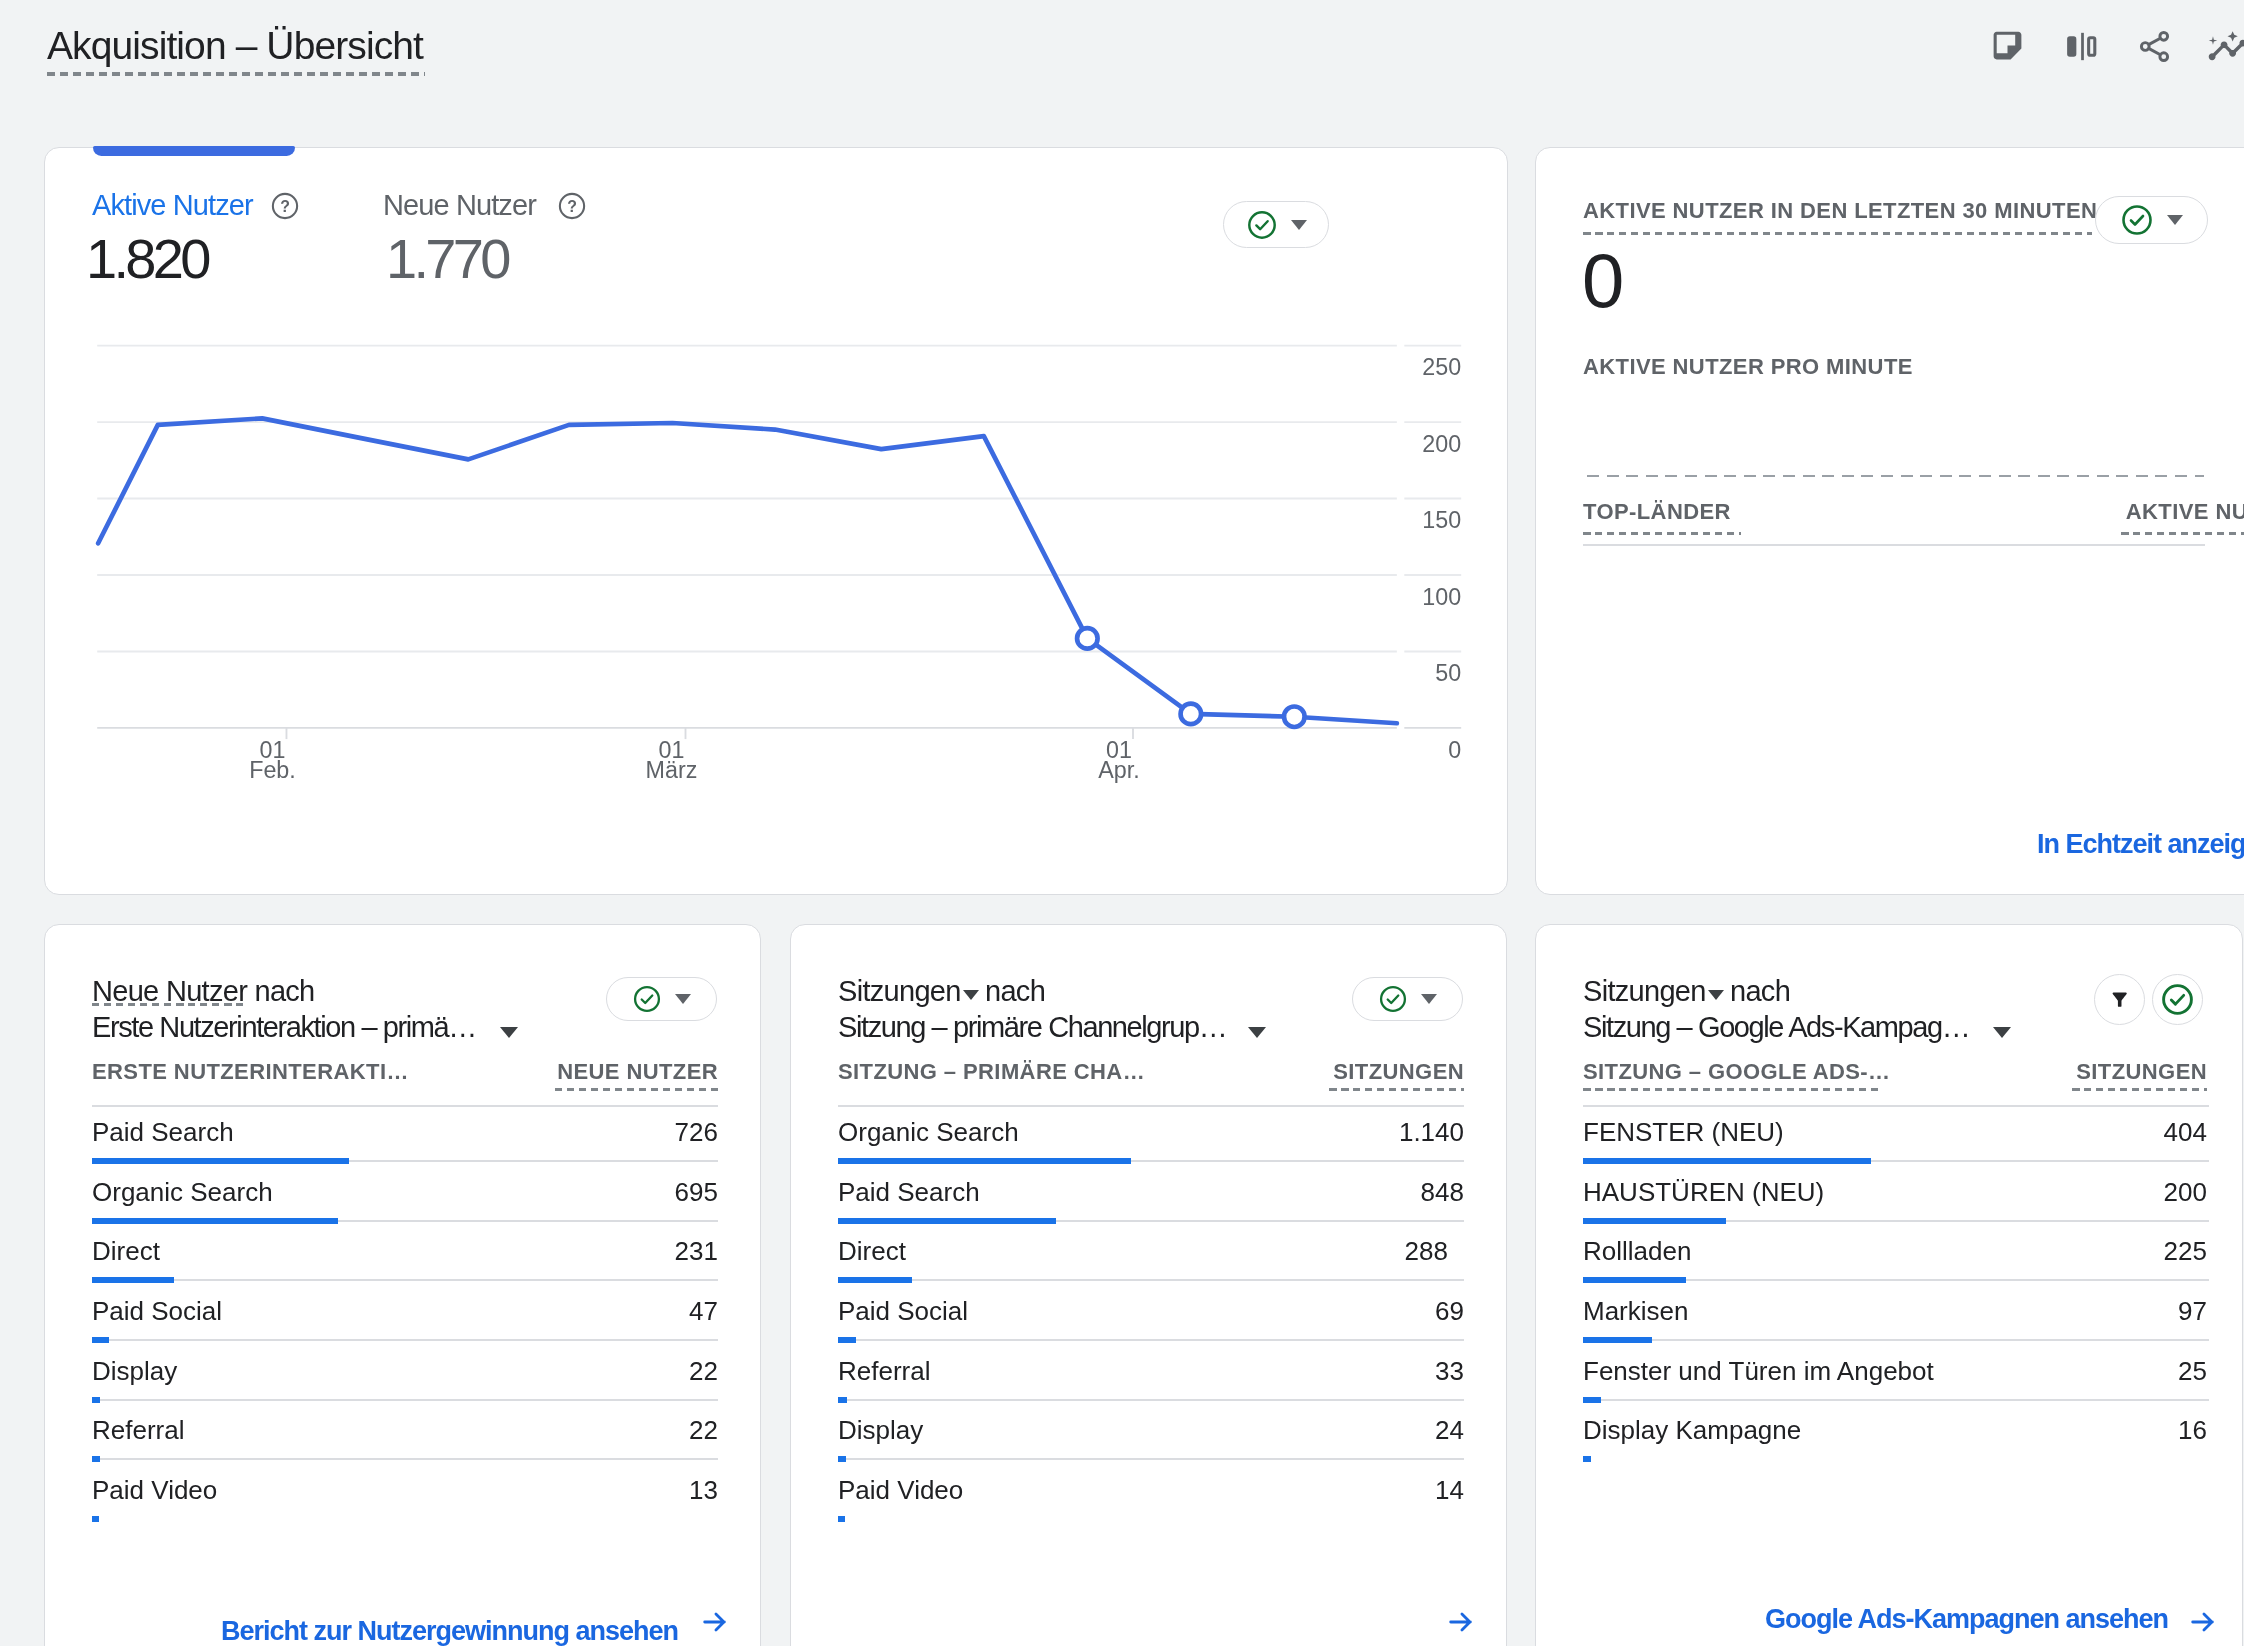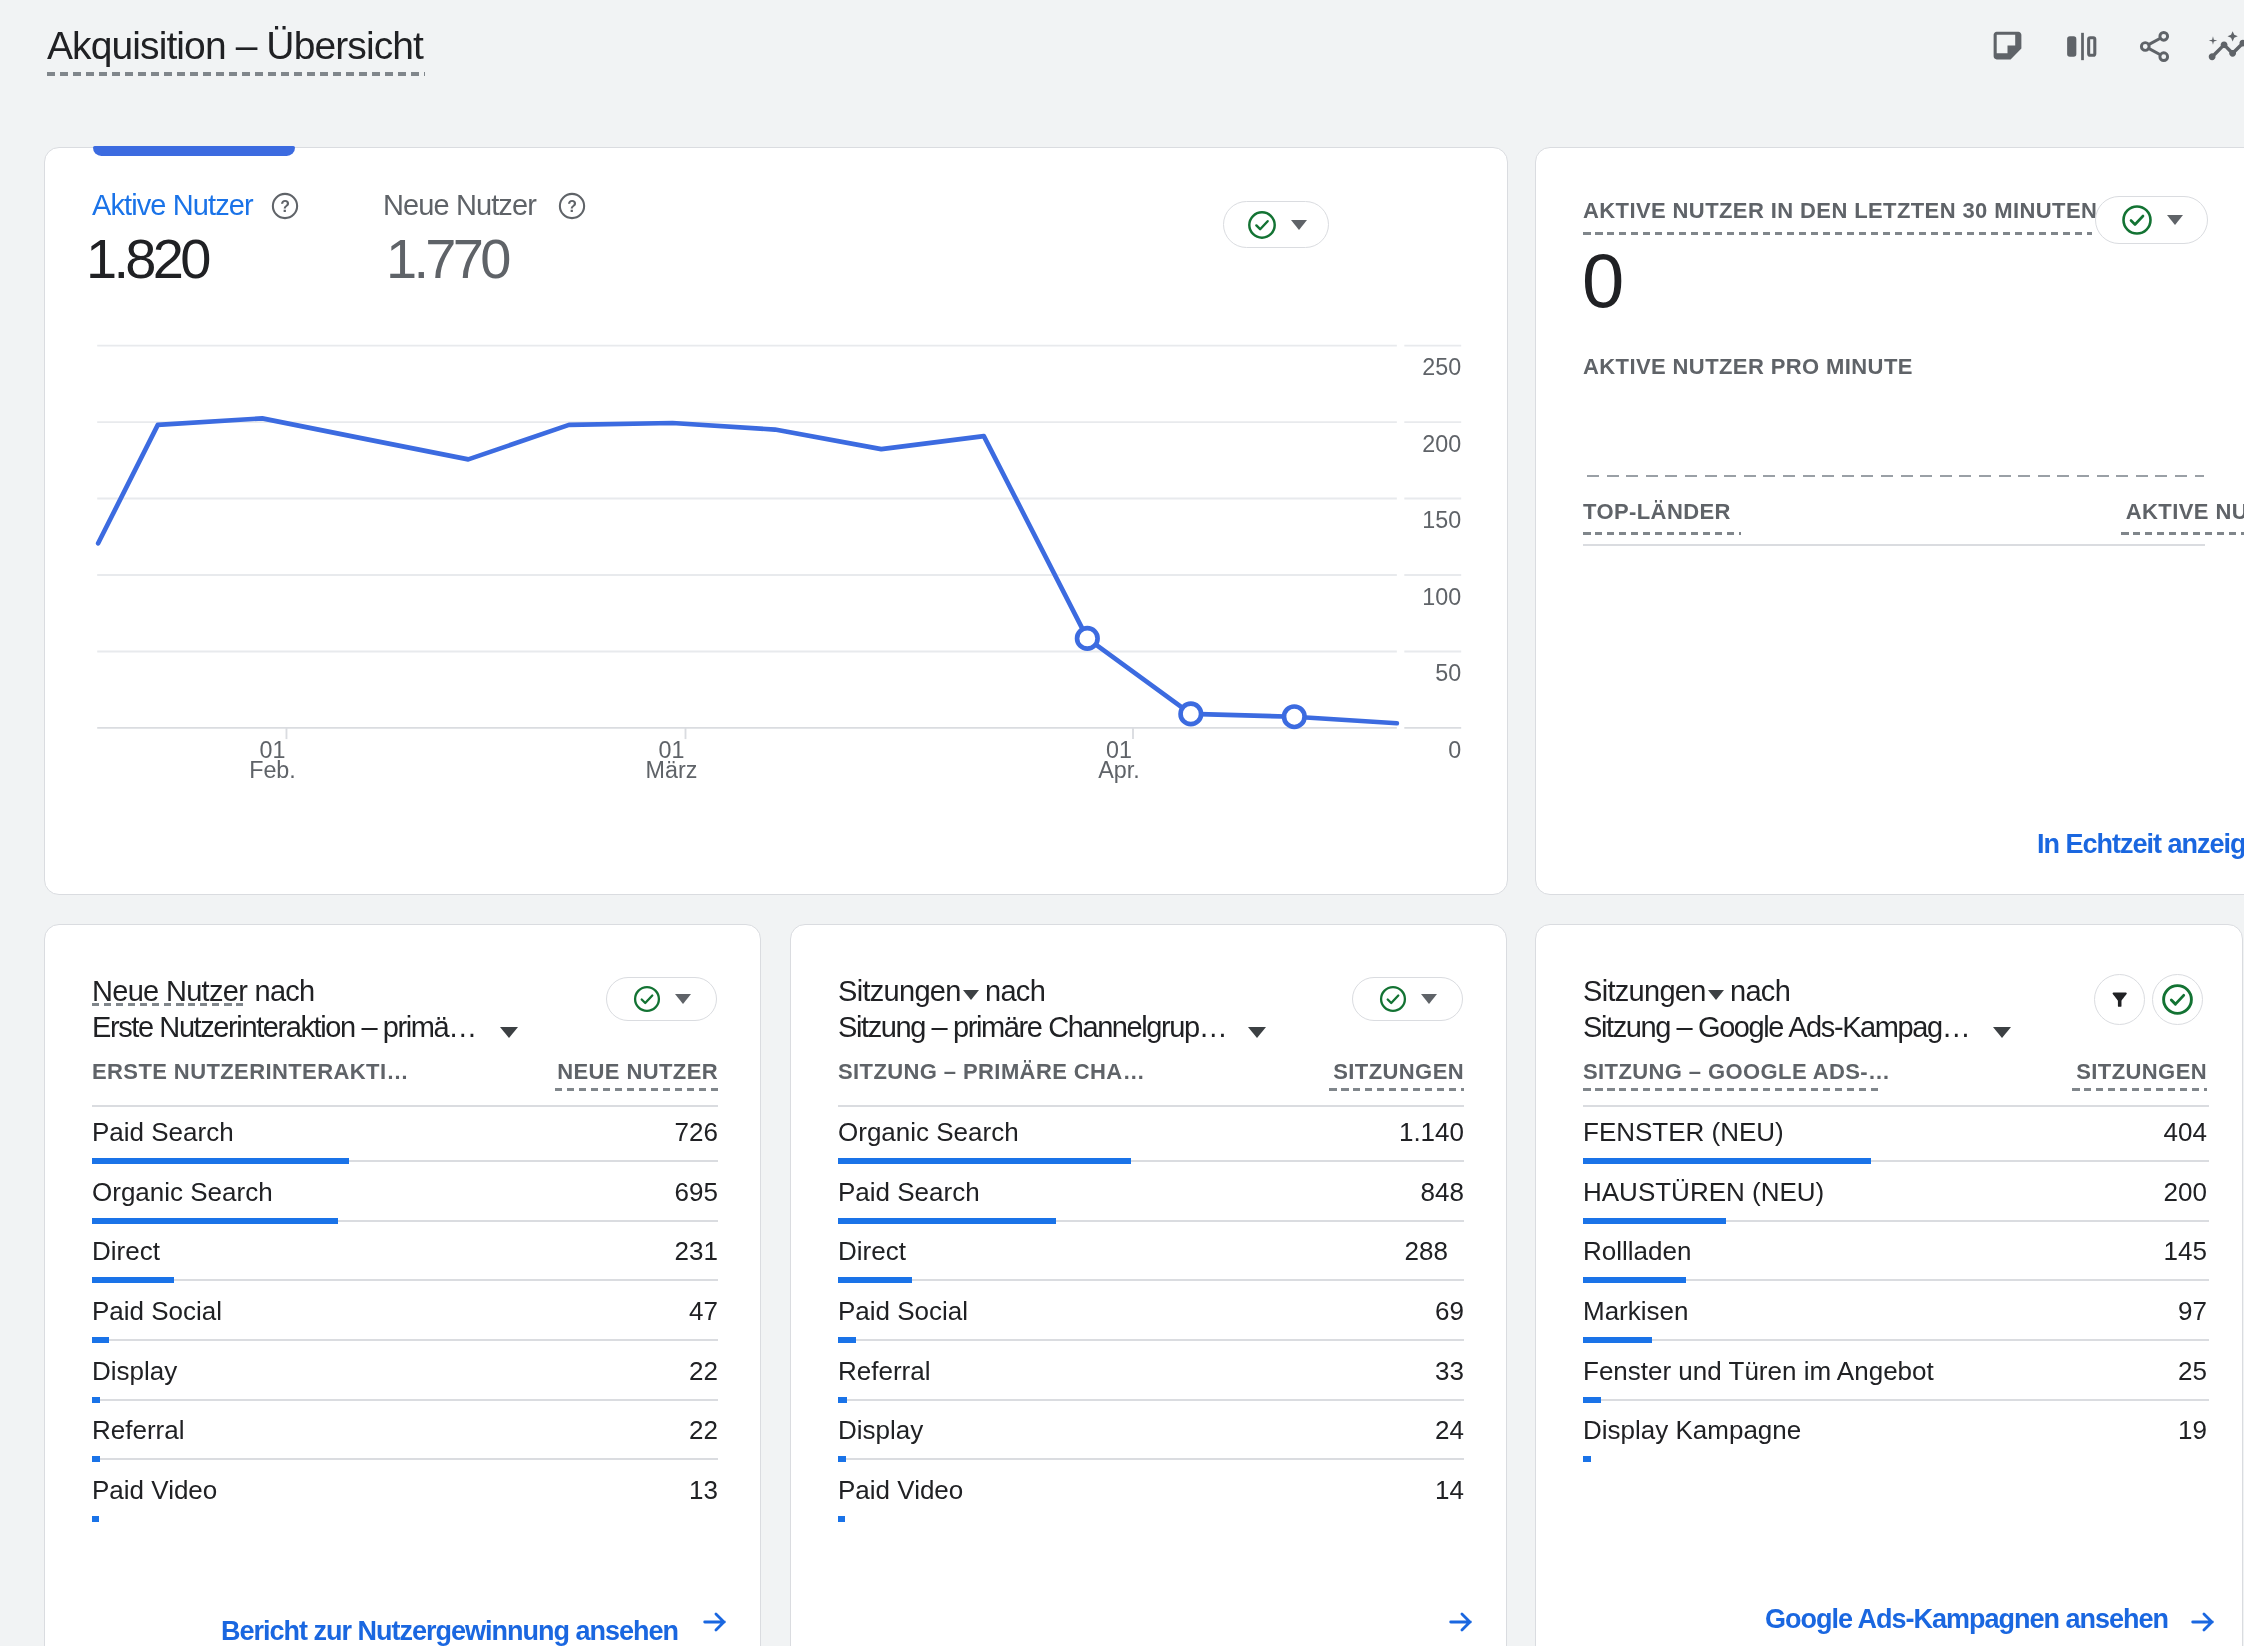--- a/index.html
+++ b/index.html
@@ -270,32 +270,32 @@
 
   <div class="abs rowlabel" style="left:47px;top:192px;">FENSTER (NEU)</div>
     <div class="abs rowval" style="right:35px;top:192px;">404</div>
   <div class="rline" style="left:47px;top:235px;width:626px;"></div>
     <div class="rbar" style="left:47px;top:233px;width:288px;"></div>
   <div class="abs rowlabel" style="left:47px;top:252px;">HAUSTÜREN (NEU)</div>
     <div class="abs rowval" style="right:35px;top:252px;">200</div>
   <div class="rline" style="left:47px;top:295px;width:626px;"></div>
     <div class="rbar" style="left:47px;top:293px;width:143px;"></div>
   <div class="abs rowlabel" style="left:47px;top:311px;">Rollladen</div>
-    <div class="abs rowval" style="right:35px;top:311px;">145</div>
+    <div class="abs rowval" style="right:35px;top:311px;">225</div>
   <div class="rline" style="left:47px;top:354px;width:626px;"></div>
     <div class="rbar" style="left:47px;top:352px;width:103px;"></div>
   <div class="abs rowlabel" style="left:47px;top:371px;">Markisen</div>
     <div class="abs rowval" style="right:35px;top:371px;">97</div>
   <div class="rline" style="left:47px;top:414px;width:626px;"></div>
     <div class="rbar" style="left:47px;top:412px;width:69px;"></div>
   <div class="abs rowlabel" style="left:47px;top:431px;">Fenster und Türen im Angebot</div>
     <div class="abs rowval" style="right:35px;top:431px;">25</div>
   <div class="rline" style="left:47px;top:474px;width:626px;"></div>
     <div class="rbar" style="left:47px;top:472px;width:17.7px;"></div>
   <div class="abs rowlabel" style="left:47px;top:490px;">Display Kampagne</div>
-    <div class="abs rowval" style="right:35px;top:490px;">19</div>
+    <div class="abs rowval" style="right:35px;top:490px;">16</div>
   <div class="rbar" style="left:47px;top:531px;width:7.5px;"></div>
   <div class="abs link" style="right:74px;top:679px;">Google Ads-Kampagnen ansehen</div>
   <svg class="abs" style="right:24px;top:682px;" width="30" height="30" viewBox="0 0 32 32">
     <path d="M5 16h21M17 7.5l8.5 8.5-8.5 8.5" fill="none" stroke="#1a67e0" stroke-width="3" stroke-linecap="round" stroke-linejoin="round"></path>
   </svg>
 </div>
 
 
 </body></html>

